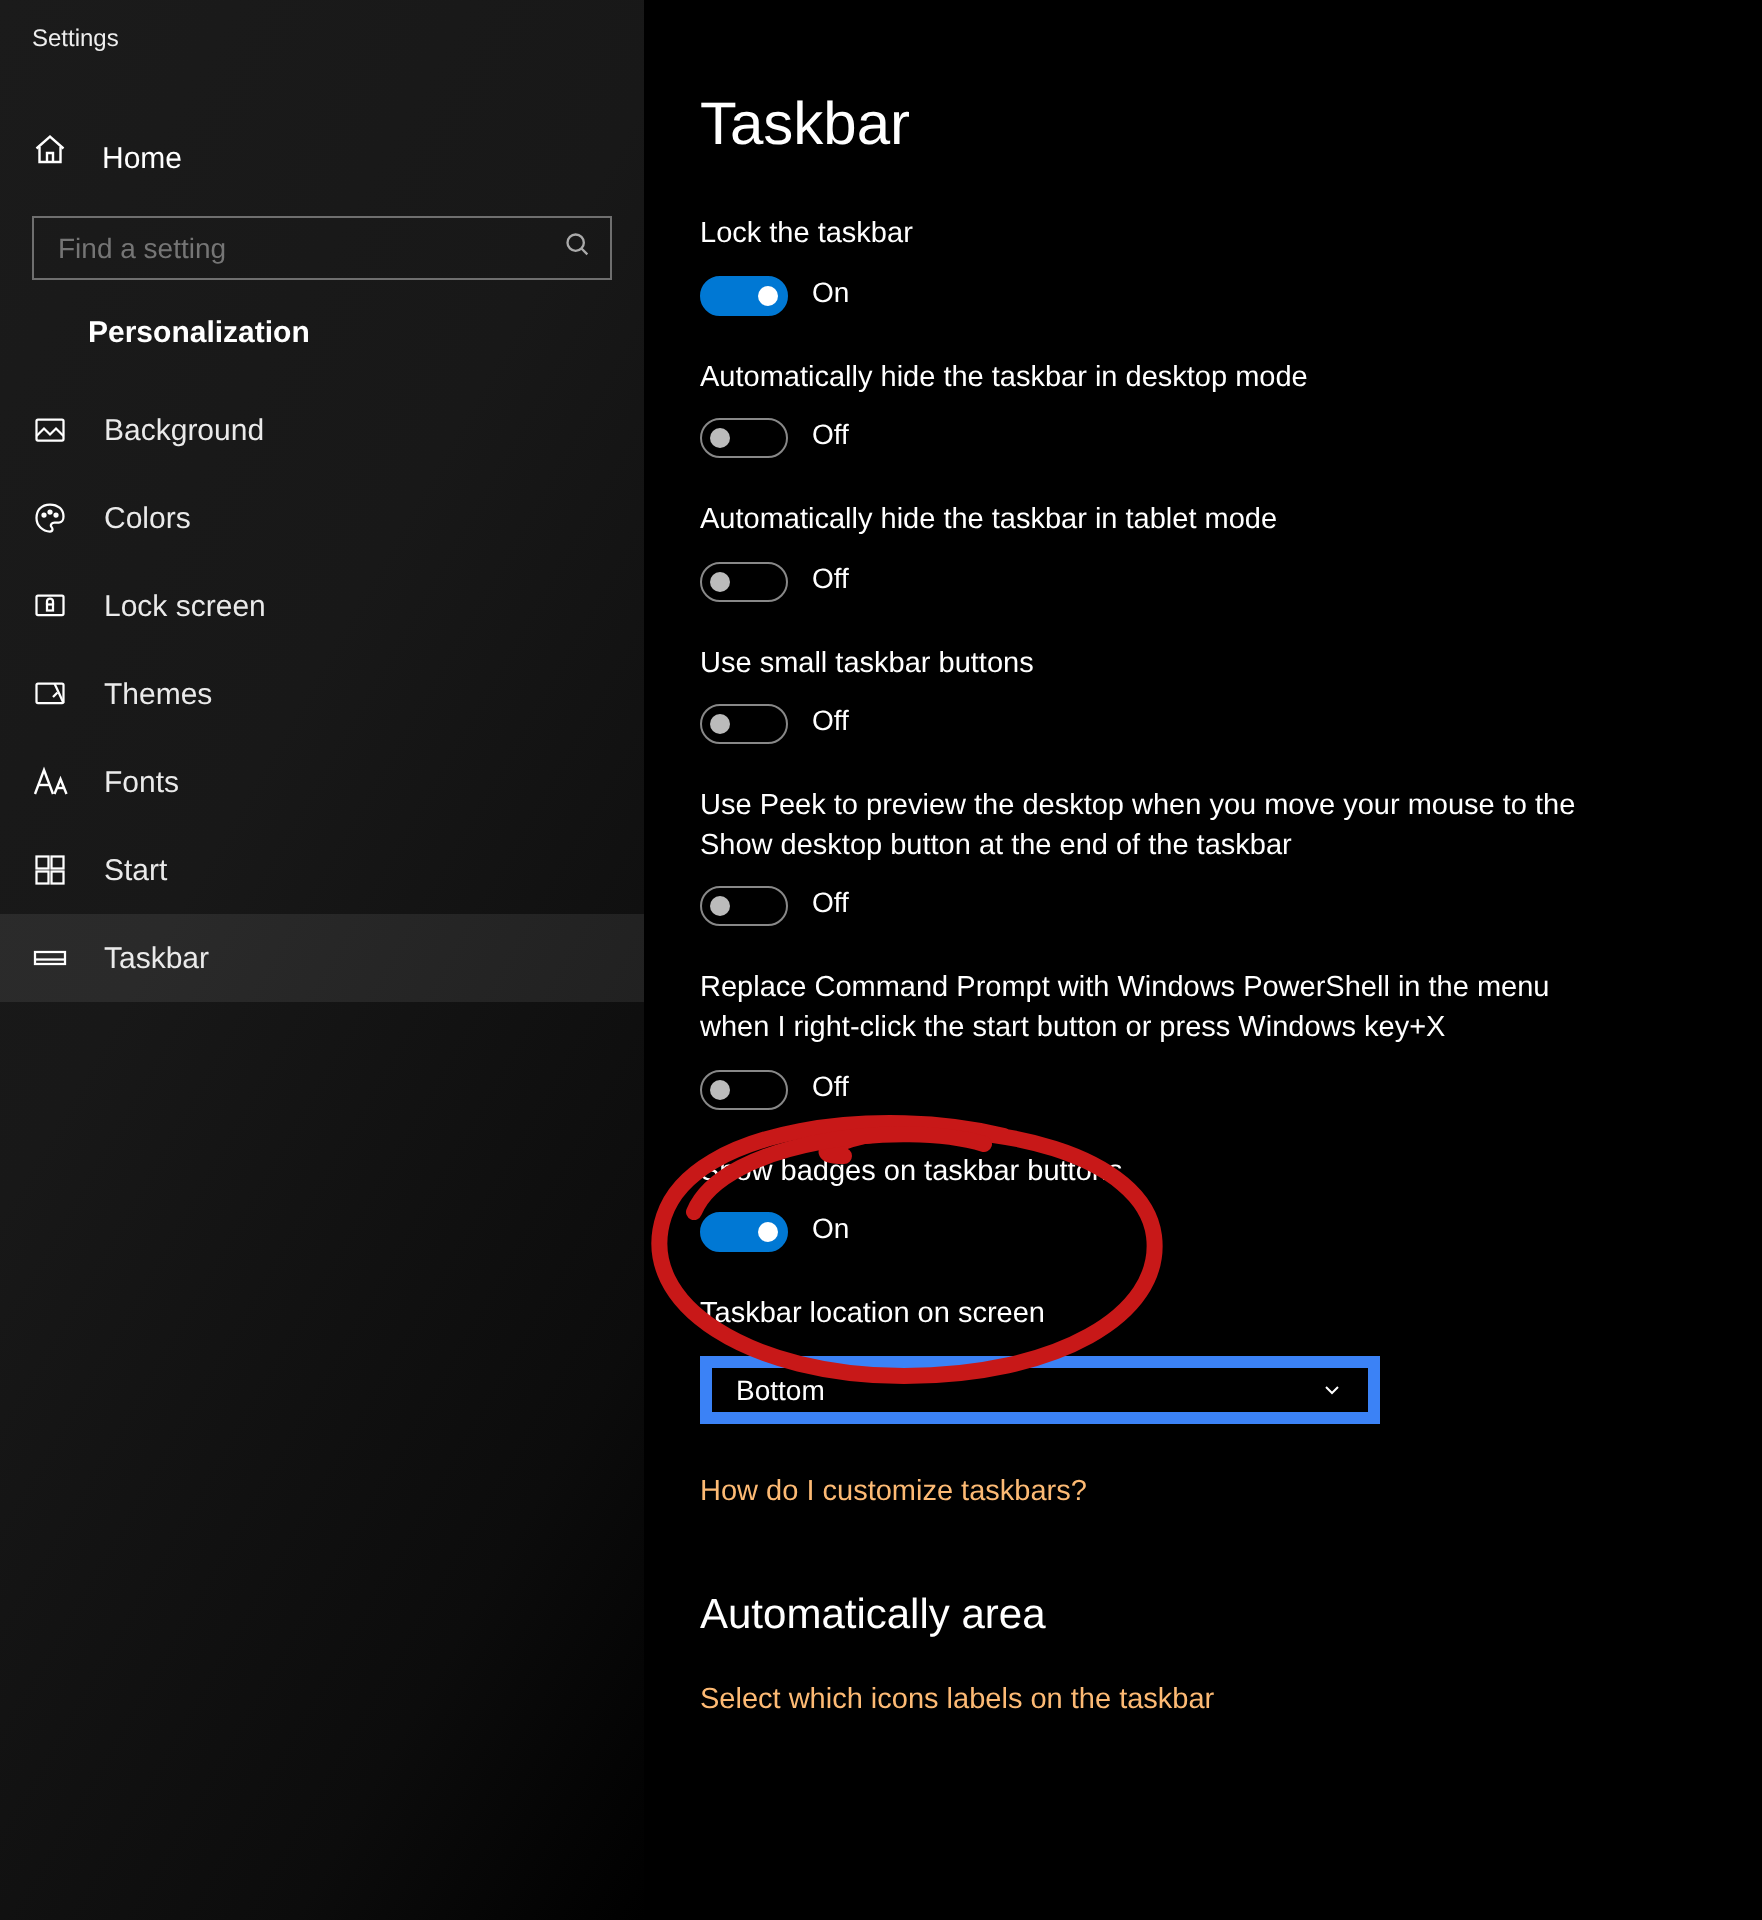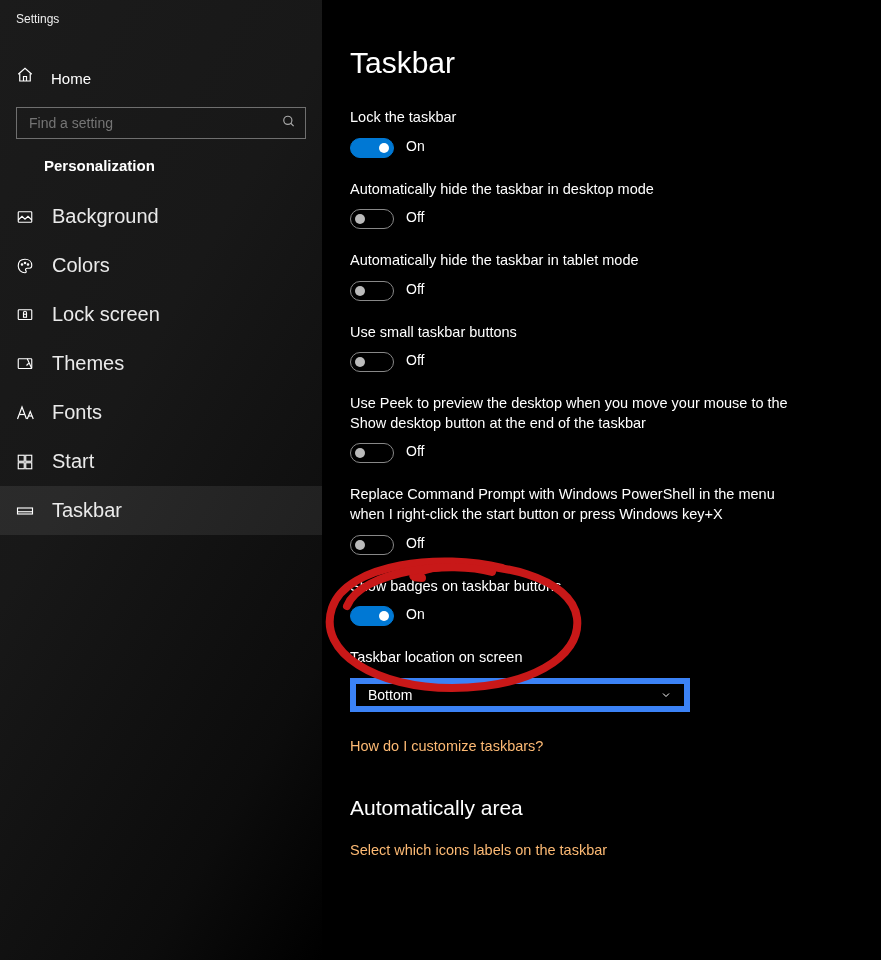--- a/index.html
+++ b/index.html
@@ -38,21 +38,21 @@
   .search-box { position:relative; }
   .search-icon {
     position:absolute; right:10px; top:50%; transform:translateY(-50%);
     pointer-events:none;
   }
   .section-label { font-size:15px; font-weight:600; padding:0 16px 18px 16px;margin-left:28px; }
   .nav { display:flex; flex-direction:column; }
   .nav-item {
     display:flex; align-items:center; gap:18px;
     padding: 13px 16px;
-    font-size:20px;
+    font-size:15px;
     color:#eaeaea;
     cursor:pointer;
   }
   .nav-item.selected {
     background: rgba(255,255,255,0.08);
   }
   .nav-item .icon { width:18px; height:18px; display:flex; align-items:center; justify-content:center; flex-shrink:0;}
   .nav-item .icon svg { stroke:#fff; }
   
   .main {

